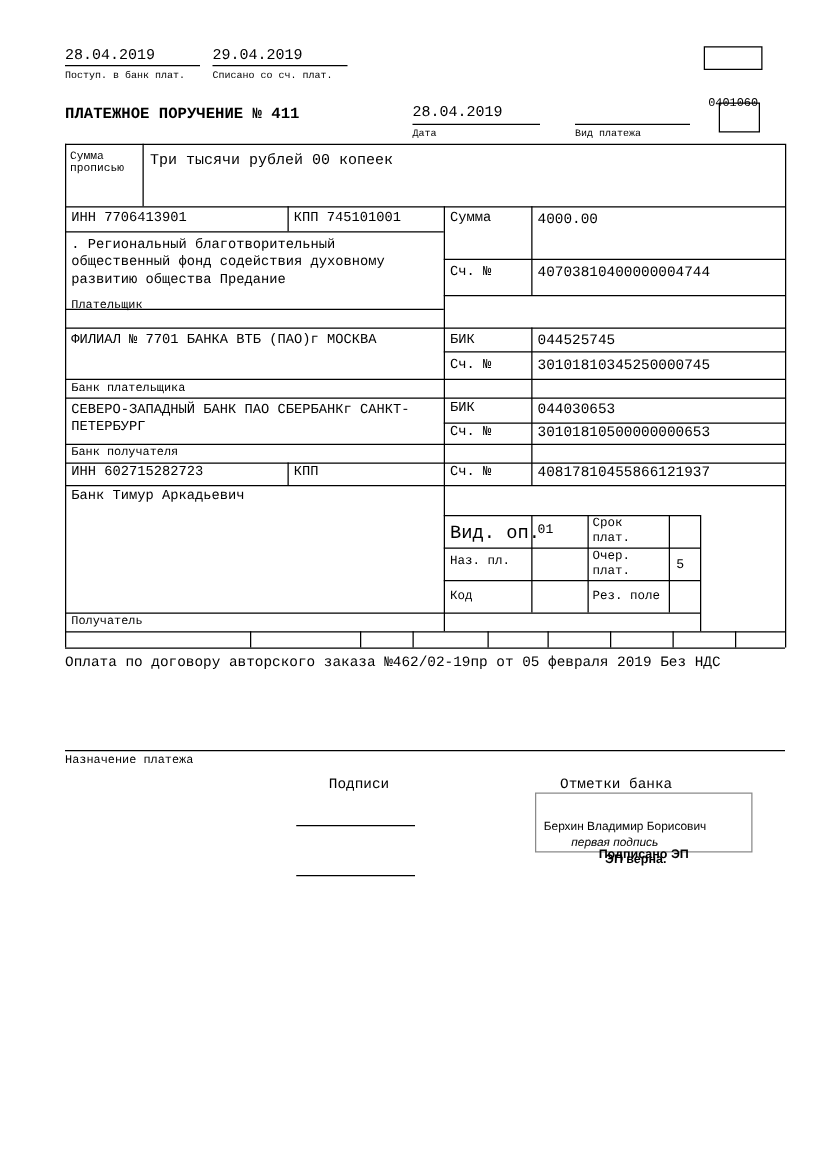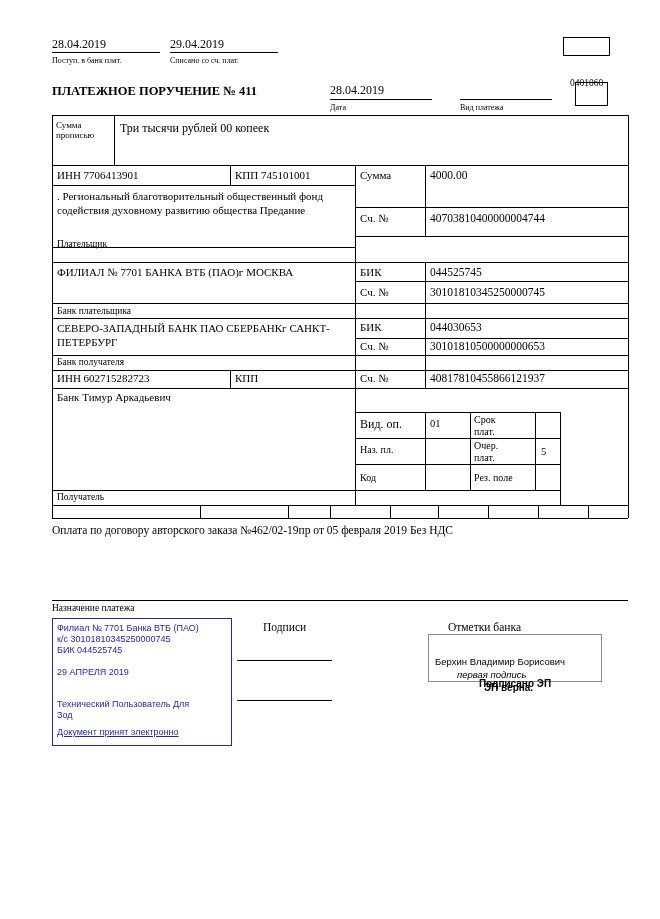--- a/index.html
+++ b/index.html
@@ -1,18 +1,18 @@
 <!DOCTYPE html>
 <html><head>
 <meta charset="utf-8">
 <style>
   html,body{margin:0;padding:0;background:#fff;}
   .page{position:relative;width:660px;height:919px;background:#ffffff;overflow:hidden;
         font-family:"Liberation Serif", serif;color:#000;}
-  .t{position:absolute;white-space:nowrap;line-height:1.15;}
+  .t{position:absolute;white-space:nowrap;line-height:1.15;font-family:Liberation Mono, monospace;}
   .wrap{white-space:normal;}
   .b{font-weight:bold;}
   .i{font-style:italic;}
   .sans{font-family:"Liberation Sans", sans-serif;}
   .blue{color:#2323c8;}
   .hl{position:absolute;height:1px;background:#000;}
   .vl{position:absolute;width:1px;background:#000;}
   .box{position:absolute;border:1px solid #000;box-sizing:border-box;}
   .bluebox{position:absolute;border:1px solid #2323c8;box-sizing:border-box;}
   .staexbox{position:absolute;border:1px solid #8a8a8a;box-sizing:border-box;}
@@ -113,43 +113,34 @@
   <div class="t" style="left:360px;top:340px;font-size:11px">Сч. №</div>
   <div class="t" style="left:430px;top:340px;font-size:11.5px">30101810500000000653</div>
   <div class="t" style="left:57px;top:357px;font-size:9.5px">Банк получателя</div>
 
   <div class="t" style="left:57px;top:372px;font-size:11px">ИНН 602715282723</div>
   <div class="t" style="left:235px;top:372px;font-size:11px">КПП</div>
   <div class="t" style="left:360px;top:372px;font-size:11px">Сч. №</div>
   <div class="t" style="left:430px;top:372px;font-size:11.5px">40817810455866121937</div>
   <div class="t" style="left:57px;top:391px;font-size:11px">Банк Тимур Аркадьевич</div>
 
-  <div class="t" style="left:360px;top:418px;font-size:12px">Вид. оп.</div>
+  <div class="t" style="left:360px;top:418px;font-size:15px">Вид. оп.</div>
   <div class="t" style="left:430px;top:418px;font-size:10.5px">01</div>
   <div class="t wrap" style="left:474px;top:414px;width:40px;font-size:10px;line-height:12px">Срок плат.</div>
   <div class="t" style="left:360px;top:444px;font-size:10px">Наз. пл.</div>
   <div class="t wrap" style="left:474px;top:440px;width:40px;font-size:10px;line-height:12px">Очер. плат.</div>
   <div class="t" style="left:541px;top:446px;font-size:10.5px">5</div>
   <div class="t" style="left:360px;top:472px;font-size:10px">Код</div>
   <div class="t" style="left:474px;top:472px;font-size:10px">Рез. поле</div>
   <div class="t" style="left:57px;top:492px;font-size:9.5px">Получатель</div>
 
   <div class="t" style="left:52px;top:524px;font-size:11.5px">Оплата по договору авторского заказа №462/02-19пр от 05 февраля 2019 Без НДС</div>
   <div class="hl" style="left:52px;top:600px;width:576px"></div>
   <div class="t" style="left:52px;top:603px;font-size:9.5px">Назначение платежа</div>
 
-  <div class="bluebox" style="left:52px;top:618px;width:180px;height:128px">
-    <div class="t sans blue" style="left:4px;top:4px;font-size:9px">Филиал № 7701 Банка ВТБ (ПАО)</div>
-    <div class="t sans blue" style="left:4px;top:15px;font-size:9px">к/с 30101810345250000745</div>
-    <div class="t sans blue" style="left:4px;top:26px;font-size:9px">БИК 044525745</div>
-    <div class="t sans blue" style="left:4px;top:48px;font-size:9px">29 АПРЕЛЯ 2019</div>
-    <div class="t sans blue" style="left:4px;top:80px;font-size:9px">Технический Пользователь Для</div>
-    <div class="t sans blue" style="left:4px;top:91px;font-size:9px">Зод</div>
-    <div class="t sans blue u" style="left:4px;top:108px;font-size:9px">Документ принят электронно</div>
-  </div>
 
   <div class="t" style="left:263px;top:621px;font-size:11.5px">Подписи</div>
   <div class="t" style="left:448px;top:621px;font-size:11.5px">Отметки банка</div>
   <div class="hl" style="left:237px;top:660px;width:95px"></div>
   <div class="hl" style="left:237px;top:700px;width:95px"></div>
 
   <div class="staexbox" style="left:428px;top:634px;width:174px;height:48px">
     <div class="t sans b ctr" style="left:0;top:6px;width:172px;font-size:10px">Подписано ЭП</div>
     <div class="t sans" style="left:6px;top:22px;font-size:9.5px">Берхин Владимир Борисович</div>
     <div class="t sans i" style="left:28px;top:35px;font-size:9.5px">первая подпись</div>

